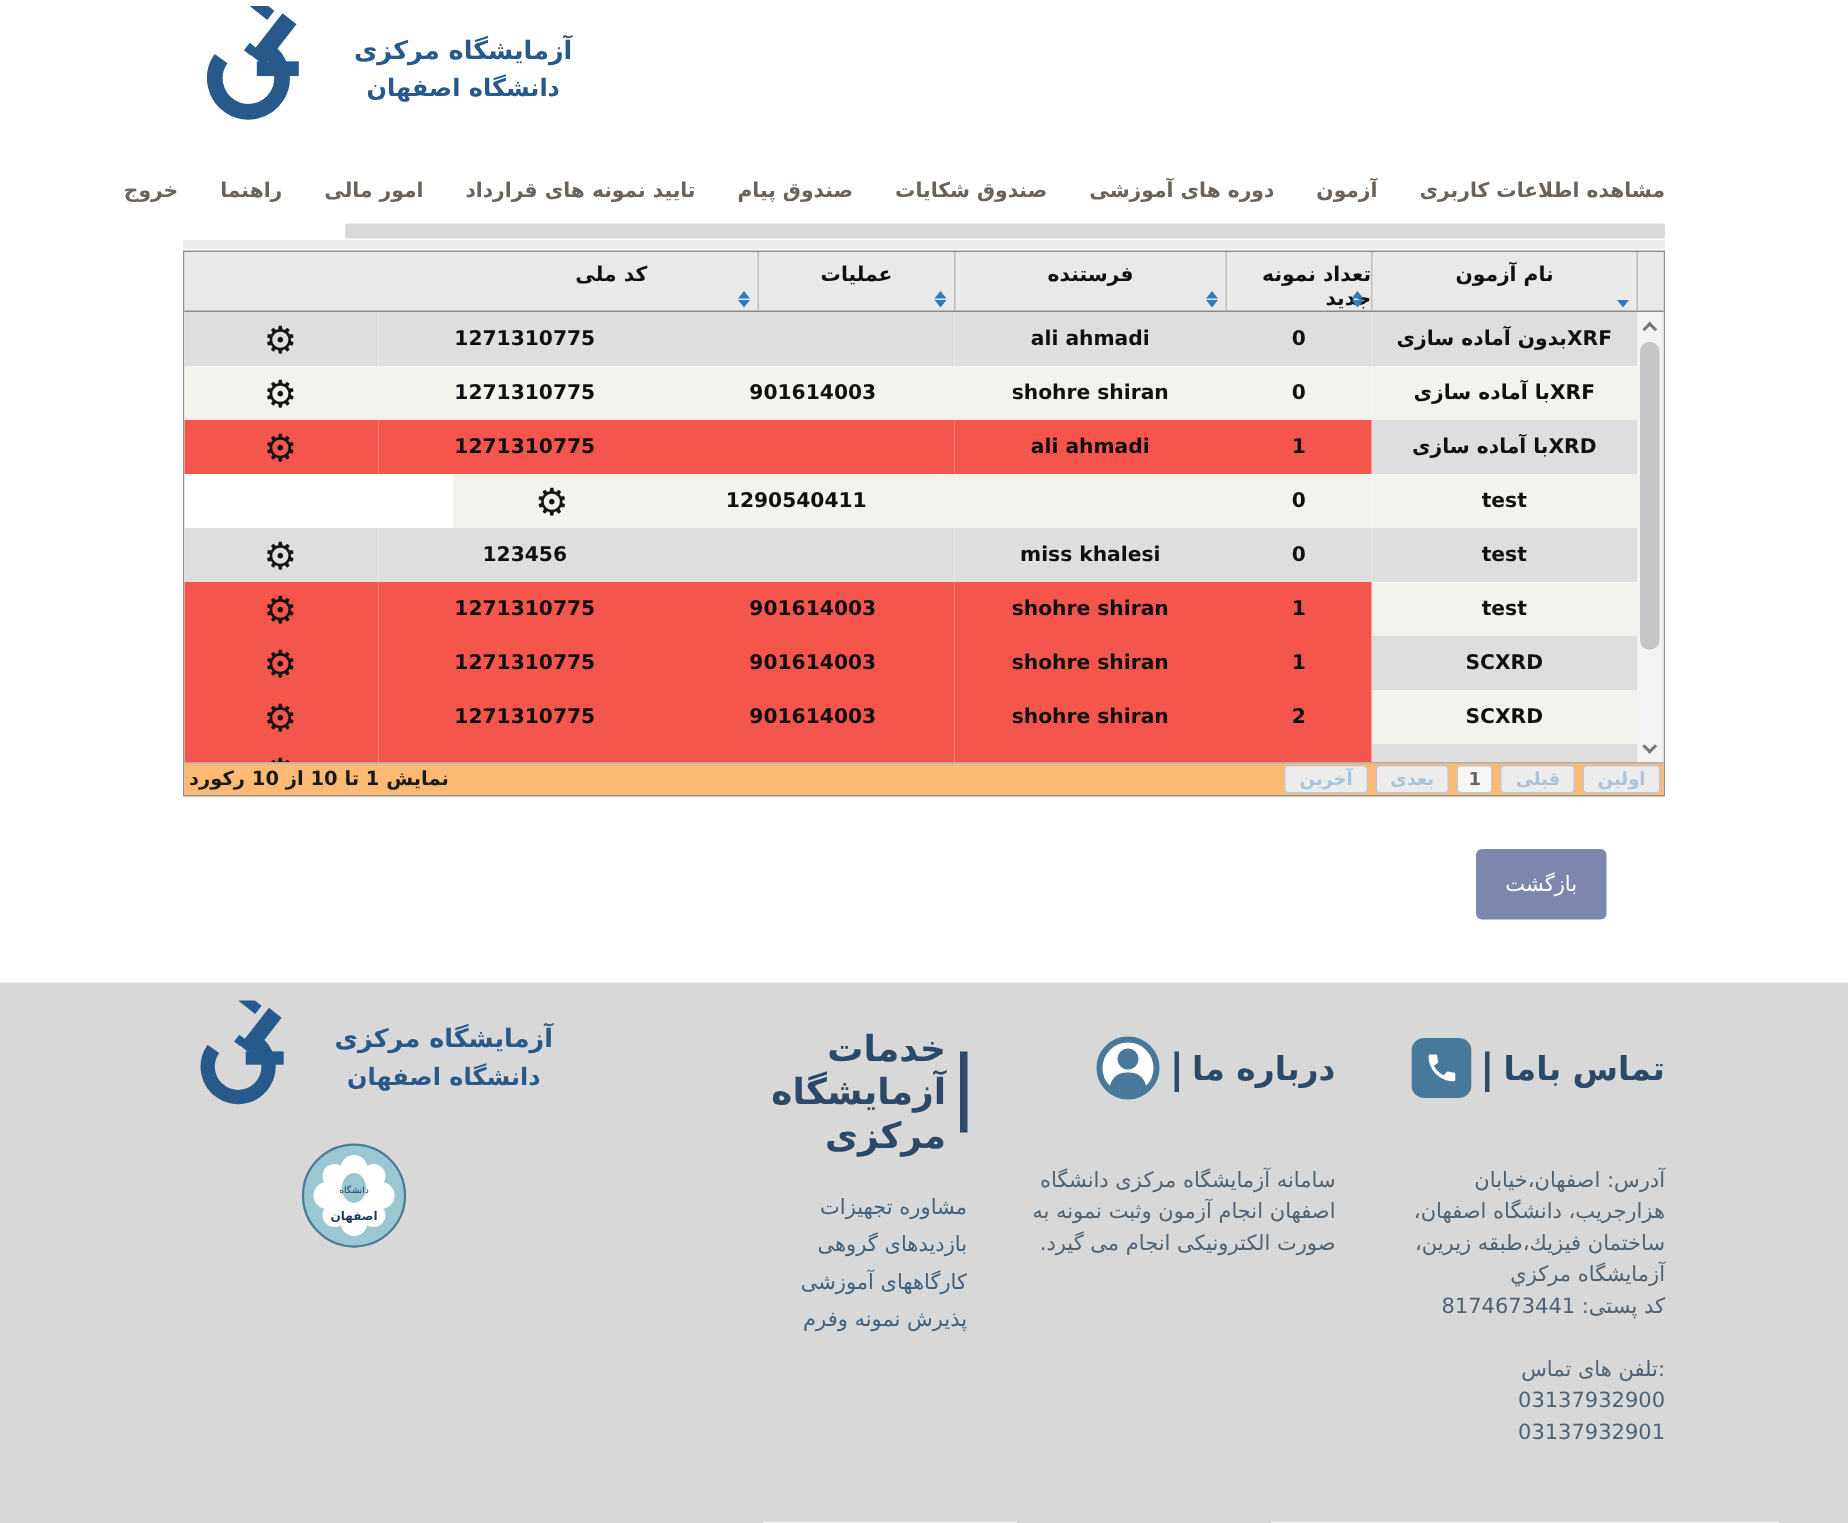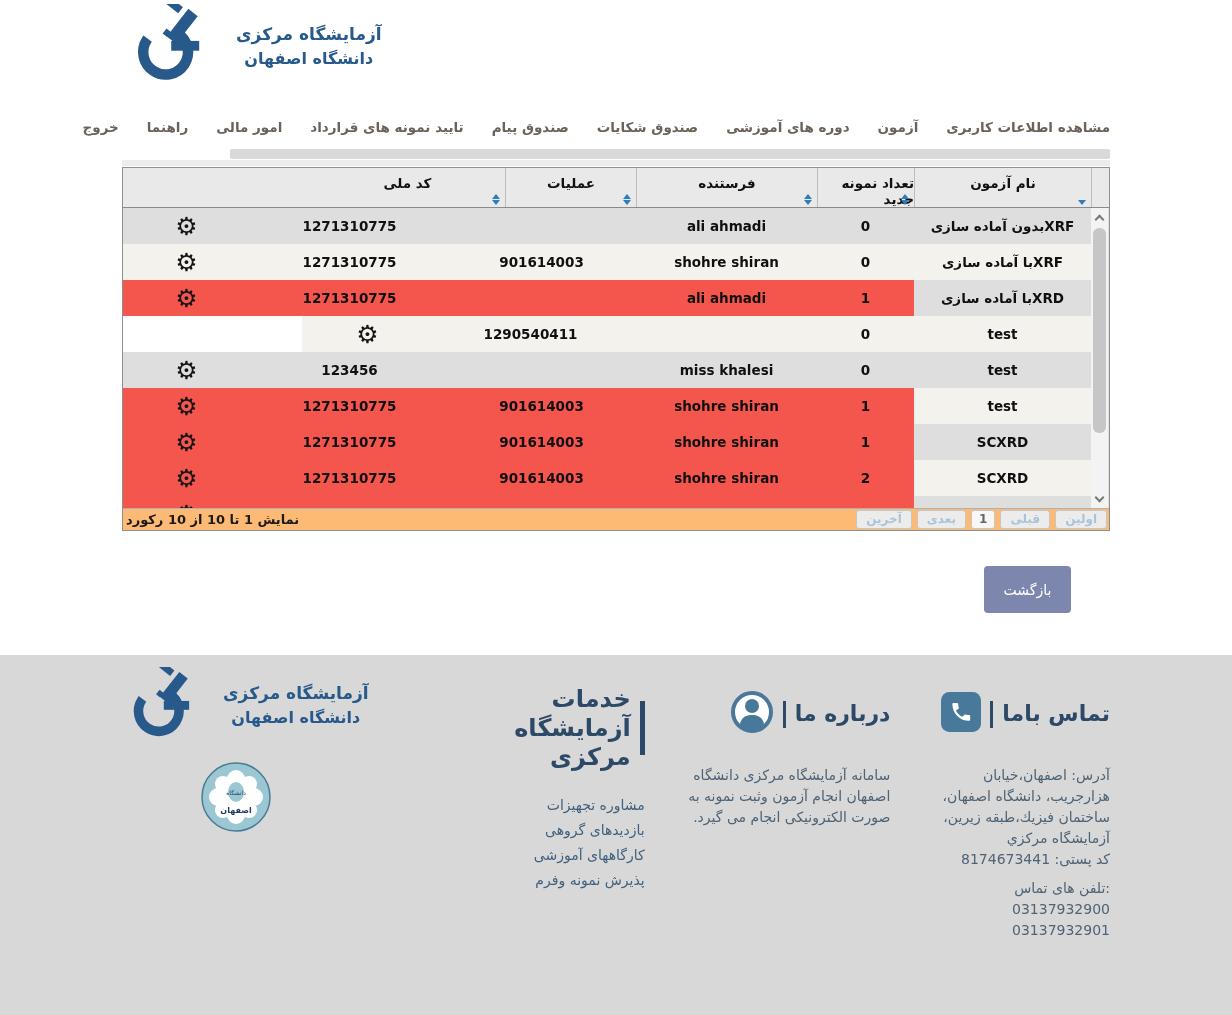--- a/index.html
+++ b/index.html
@@ -58,26 +58,26 @@
   .back-btn{position:absolute;left:984px;top:566px;width:87px;height:47px;background:var(--back-purple);border:none;border-radius:4px;color:#fff;font-size:14px;font-family:inherit;cursor:pointer}
 
   
   .footer{position:absolute;top:655px;left:0;width:1232px;height:360px;background:var(--footer-gray)}
   .footer-inner{position:absolute;top:0;right:122px;left:122px;display:flex;direction:rtl;justify-content:space-between}
   .fcol{padding-top:30px;text-align:right}
   .fcol .head{display:flex;direction:rtl;align-items:center;gap:9px;min-height:58px}
   .ftitle{font-size:22px;font-weight:bold;color:var(--navy);line-height:1.2}
   .fbar{width:3px;height:27px;background:var(--navy)}
   .fbar.tall{width:5px;height:54px}
-  .fbody{margin-top:22px;font-size:14px;color:#4e6375;line-height:21px}
+  .fbody{margin-top:34px;font-size:14px;color:#4e6375;line-height:21px}
   .fcol.contact{width:212px}
   .fcol.about{width:238px}
   .fcol.services{width:250px}
   .fcol.brandcol{width:265px;padding-top:12px}
-  .phones{margin-top:8px}
+  .phones{margin-top:21px}
   .service-item{line-height:25px;color:#3f617d;cursor:pointer}
   .fbrand{display:flex;direction:ltr;align-items:flex-start}
   .fbrand .brand-text{margin-top:14px}
   .emblem{margin:12px 115px 0 0}
   .icon-chip{flex:0 0 auto}
 </style>
 </head>
 <body>
 
 <div class="page">

